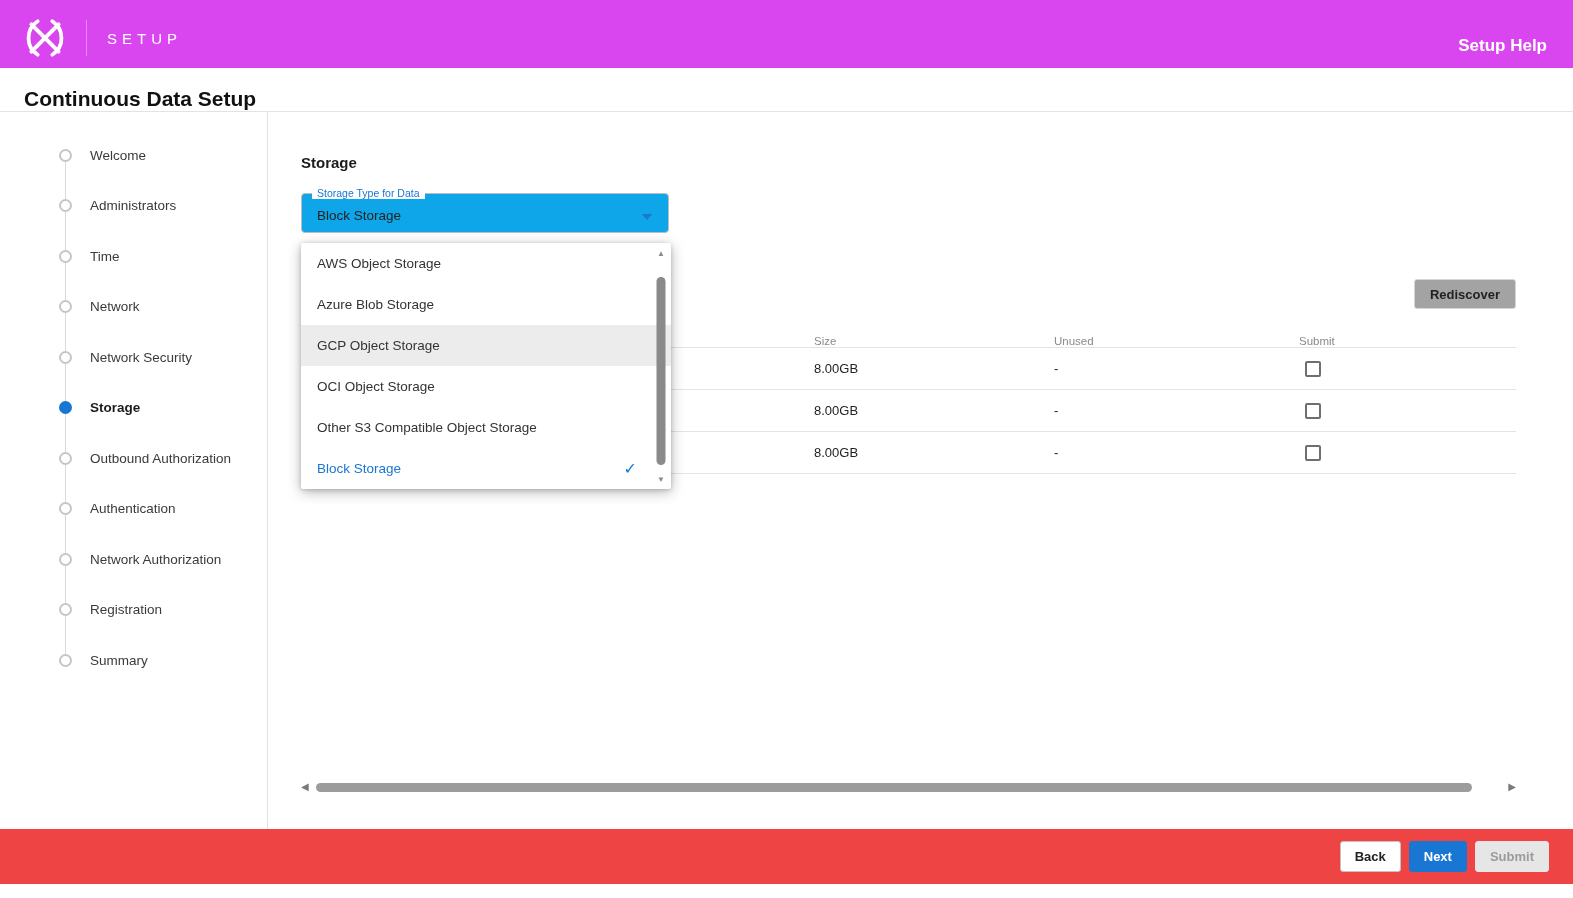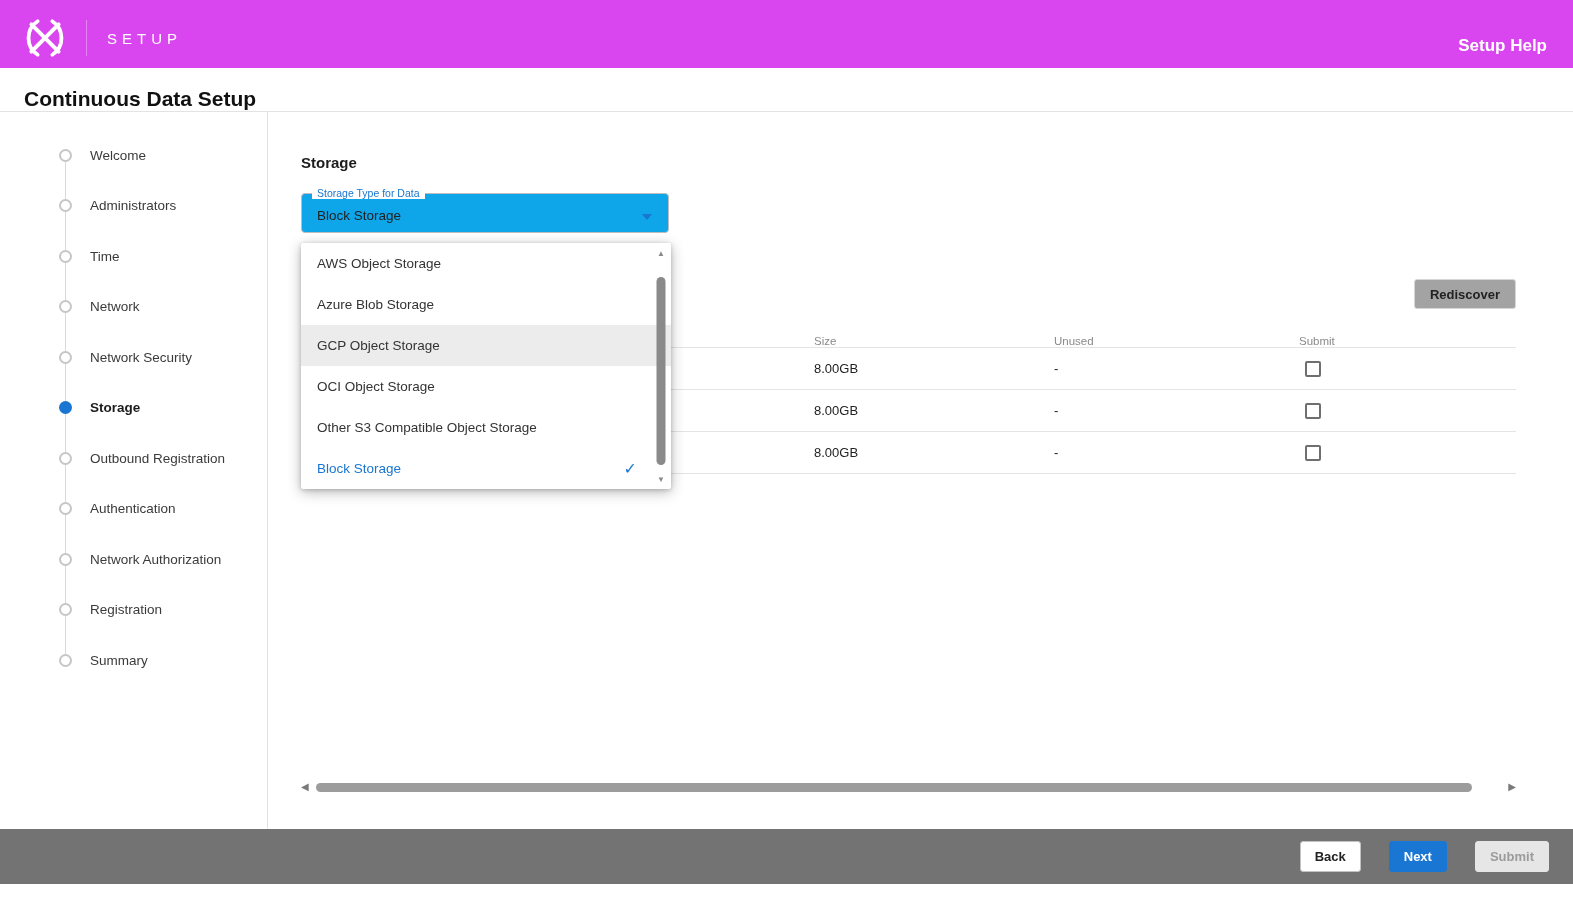--- a/index.html
+++ b/index.html
@@ -293,23 +293,23 @@
     border-radius: 5px;
     cursor: grab;
   }
 
   
   .footer {
     height: 55px;
     display: flex;
     align-items: center;
     justify-content: flex-end;
-    gap: 28px;
+    gap: 8px;
     padding-right: 24px;
-    background: #737373;
+    background: #ef4444;
   }
   .btn {
     height: 31px;
     padding: 0 14px;
     border-radius: 3px;
     font-family: "Liberation Sans", sans-serif;
     font-size: 13px;
     font-weight: 700;
     cursor: pointer;
   }
@@ -374,21 +374,21 @@
     <div class="step">
       <div class="step-dot"></div>
       <div class="step-label">Network Security</div>
     </div>
     <div class="step active">
       <div class="step-dot"></div>
       <div class="step-label">Storage</div>
     </div>
     <div class="step">
       <div class="step-dot"></div>
-      <div class="step-label">Outbound Registration</div>
+      <div class="step-label">Outbound Authorization</div>
     </div>
     <div class="step">
       <div class="step-dot"></div>
       <div class="step-label">Authentication</div>
     </div>
     <div class="step">
       <div class="step-dot"></div>
       <div class="step-label">Network Authorization</div>
     </div>
     <div class="step">

